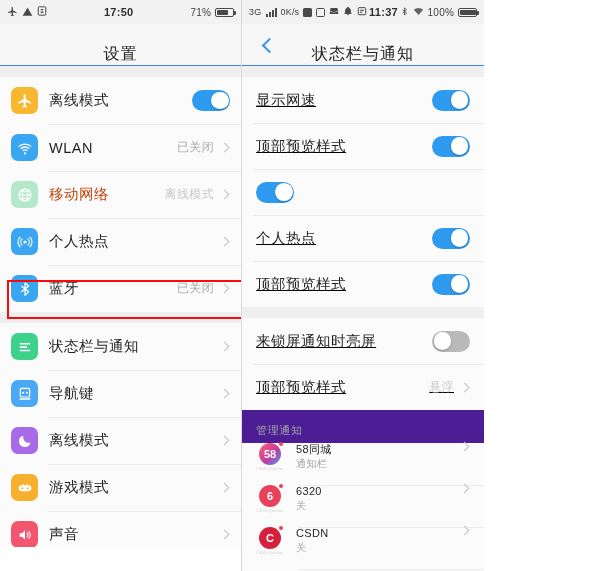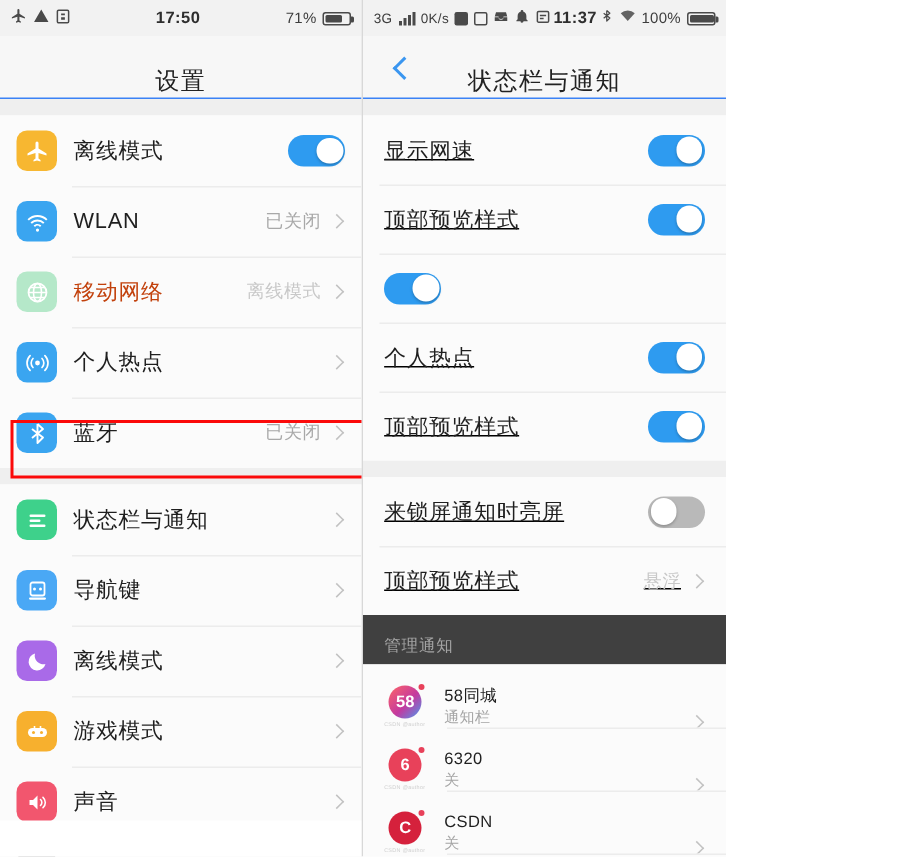--- a/index.html
+++ b/index.html
@@ -74,22 +74,22 @@
   .tgl.on { background: #2e9bf0; }
   .tgl.off { background: #b9b9b9; }
   .tgl .knob { position: absolute; top: 1.6px; width: 17.8px; height: 17.8px; border-radius: 50%;
     background: #fff; box-shadow: 0 1px 2px rgba(0,0,0,.25); }
   .tgl.on .knob { right: 1.6px; }
   .tgl.off .knob { left: 1.6px; }
 
   
   .rowr { padding: 0 14px; height: 46px; text-decoration: underline; }
   .rowr + .rowr::before { left: 14px; }
-  .sechdr { background: #404040; font-size: 11px; color: #a3a3a3; padding: 13px 14px 5px; letter-spacing: .6px; }
-  .approw { display: flex; align-items: flex-end; height: 42px; padding: 0 14px; background: #fbfbfb; position: relative; }
+  .sechdr { background: #4c1d95; font-size: 11px; color: #a3a3a3; padding: 13px 14px 5px; letter-spacing: .6px; }
+  .approw { display: flex; align-items: flex-start; height: 42px; padding: 0 14px; background: #fbfbfb; position: relative; }
   .approw + .approw::before { content:""; position:absolute; left:56px; right:0; top:0; height:1px; background:#ececec; }
   .appico { width: 28px; height: 28px; flex: none; margin-right: 12px; position: relative; }
   .appico .disc { width: 22px; height: 22px; border-radius: 50%; position: absolute; left: 3px; top: 0;
     display: flex; align-items: center; justify-content: center; font-size: 11px; color: #fff; font-weight: bold; }
   .appico .wm { position: absolute; left: 0; bottom: 0; font-size: 3.6px; color: #cfcfcf;
     white-space: nowrap; letter-spacing: .2px; }
   .appico .dot { position: absolute; right: 1px; top: -1px; width: 4px; height: 4px; border-radius: 50%; background: #e8415a; }
   .apptxt { flex: 1; min-width: 0; }
   .appname { font-size: 11px; color: #1f1f1f; letter-spacing: .3px; line-height: 1.25; }
   .appsub { font-size: 10px; color: #a5a5a5; line-height: 1.3; letter-spacing: .3px; }

